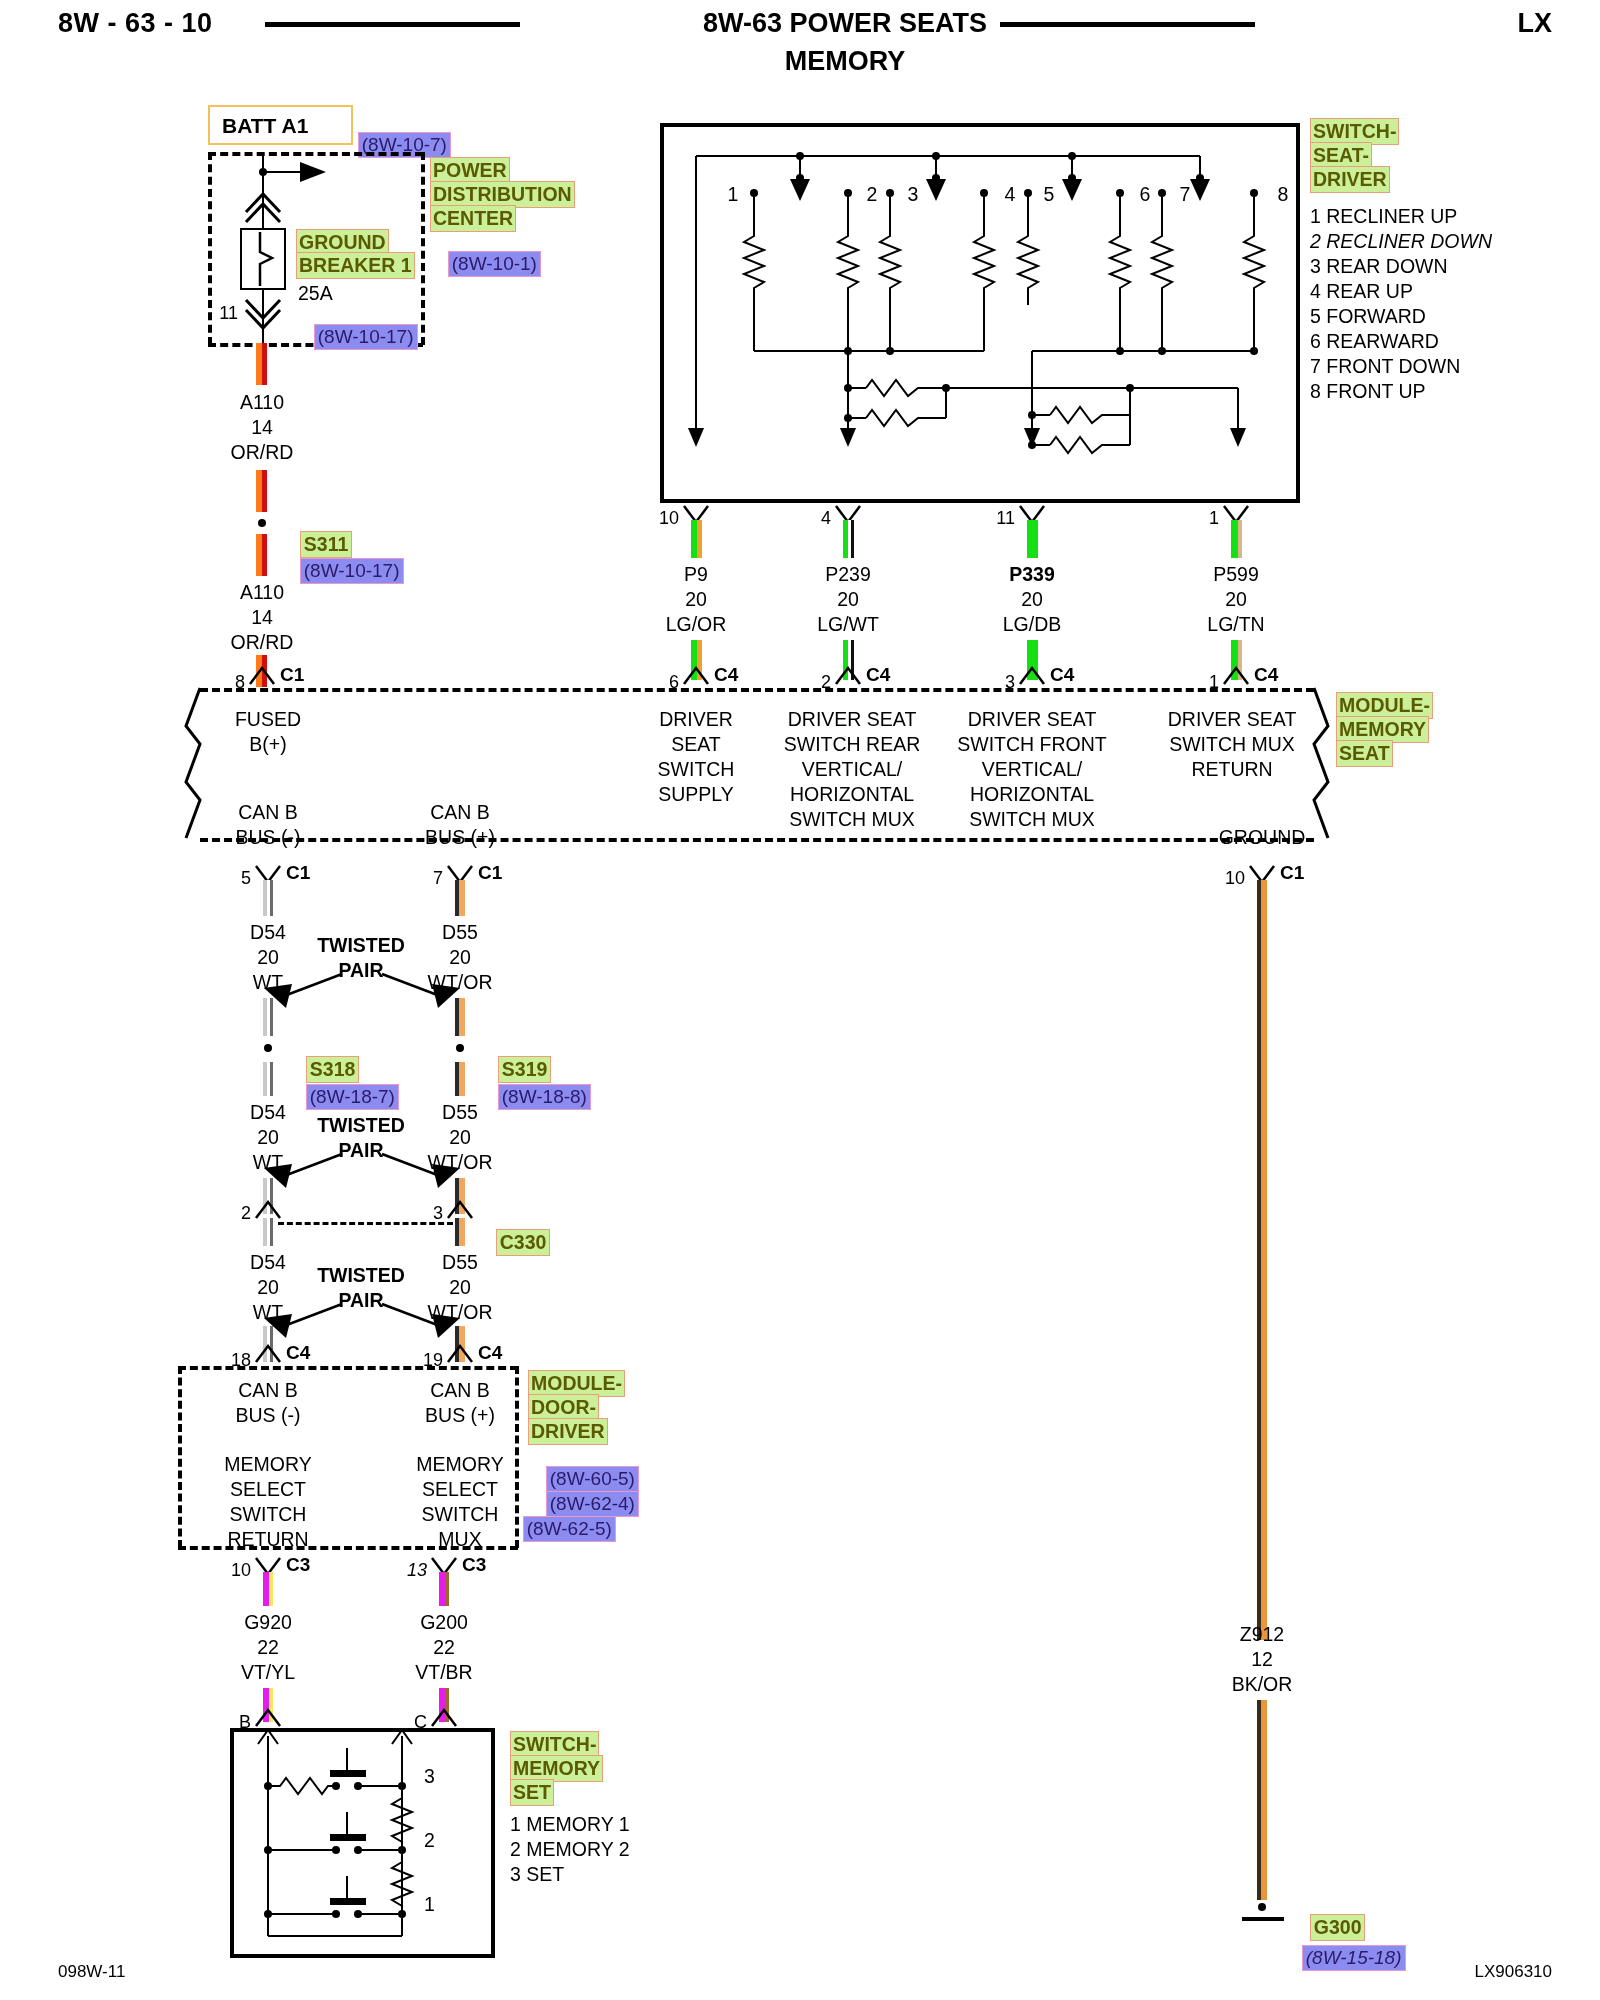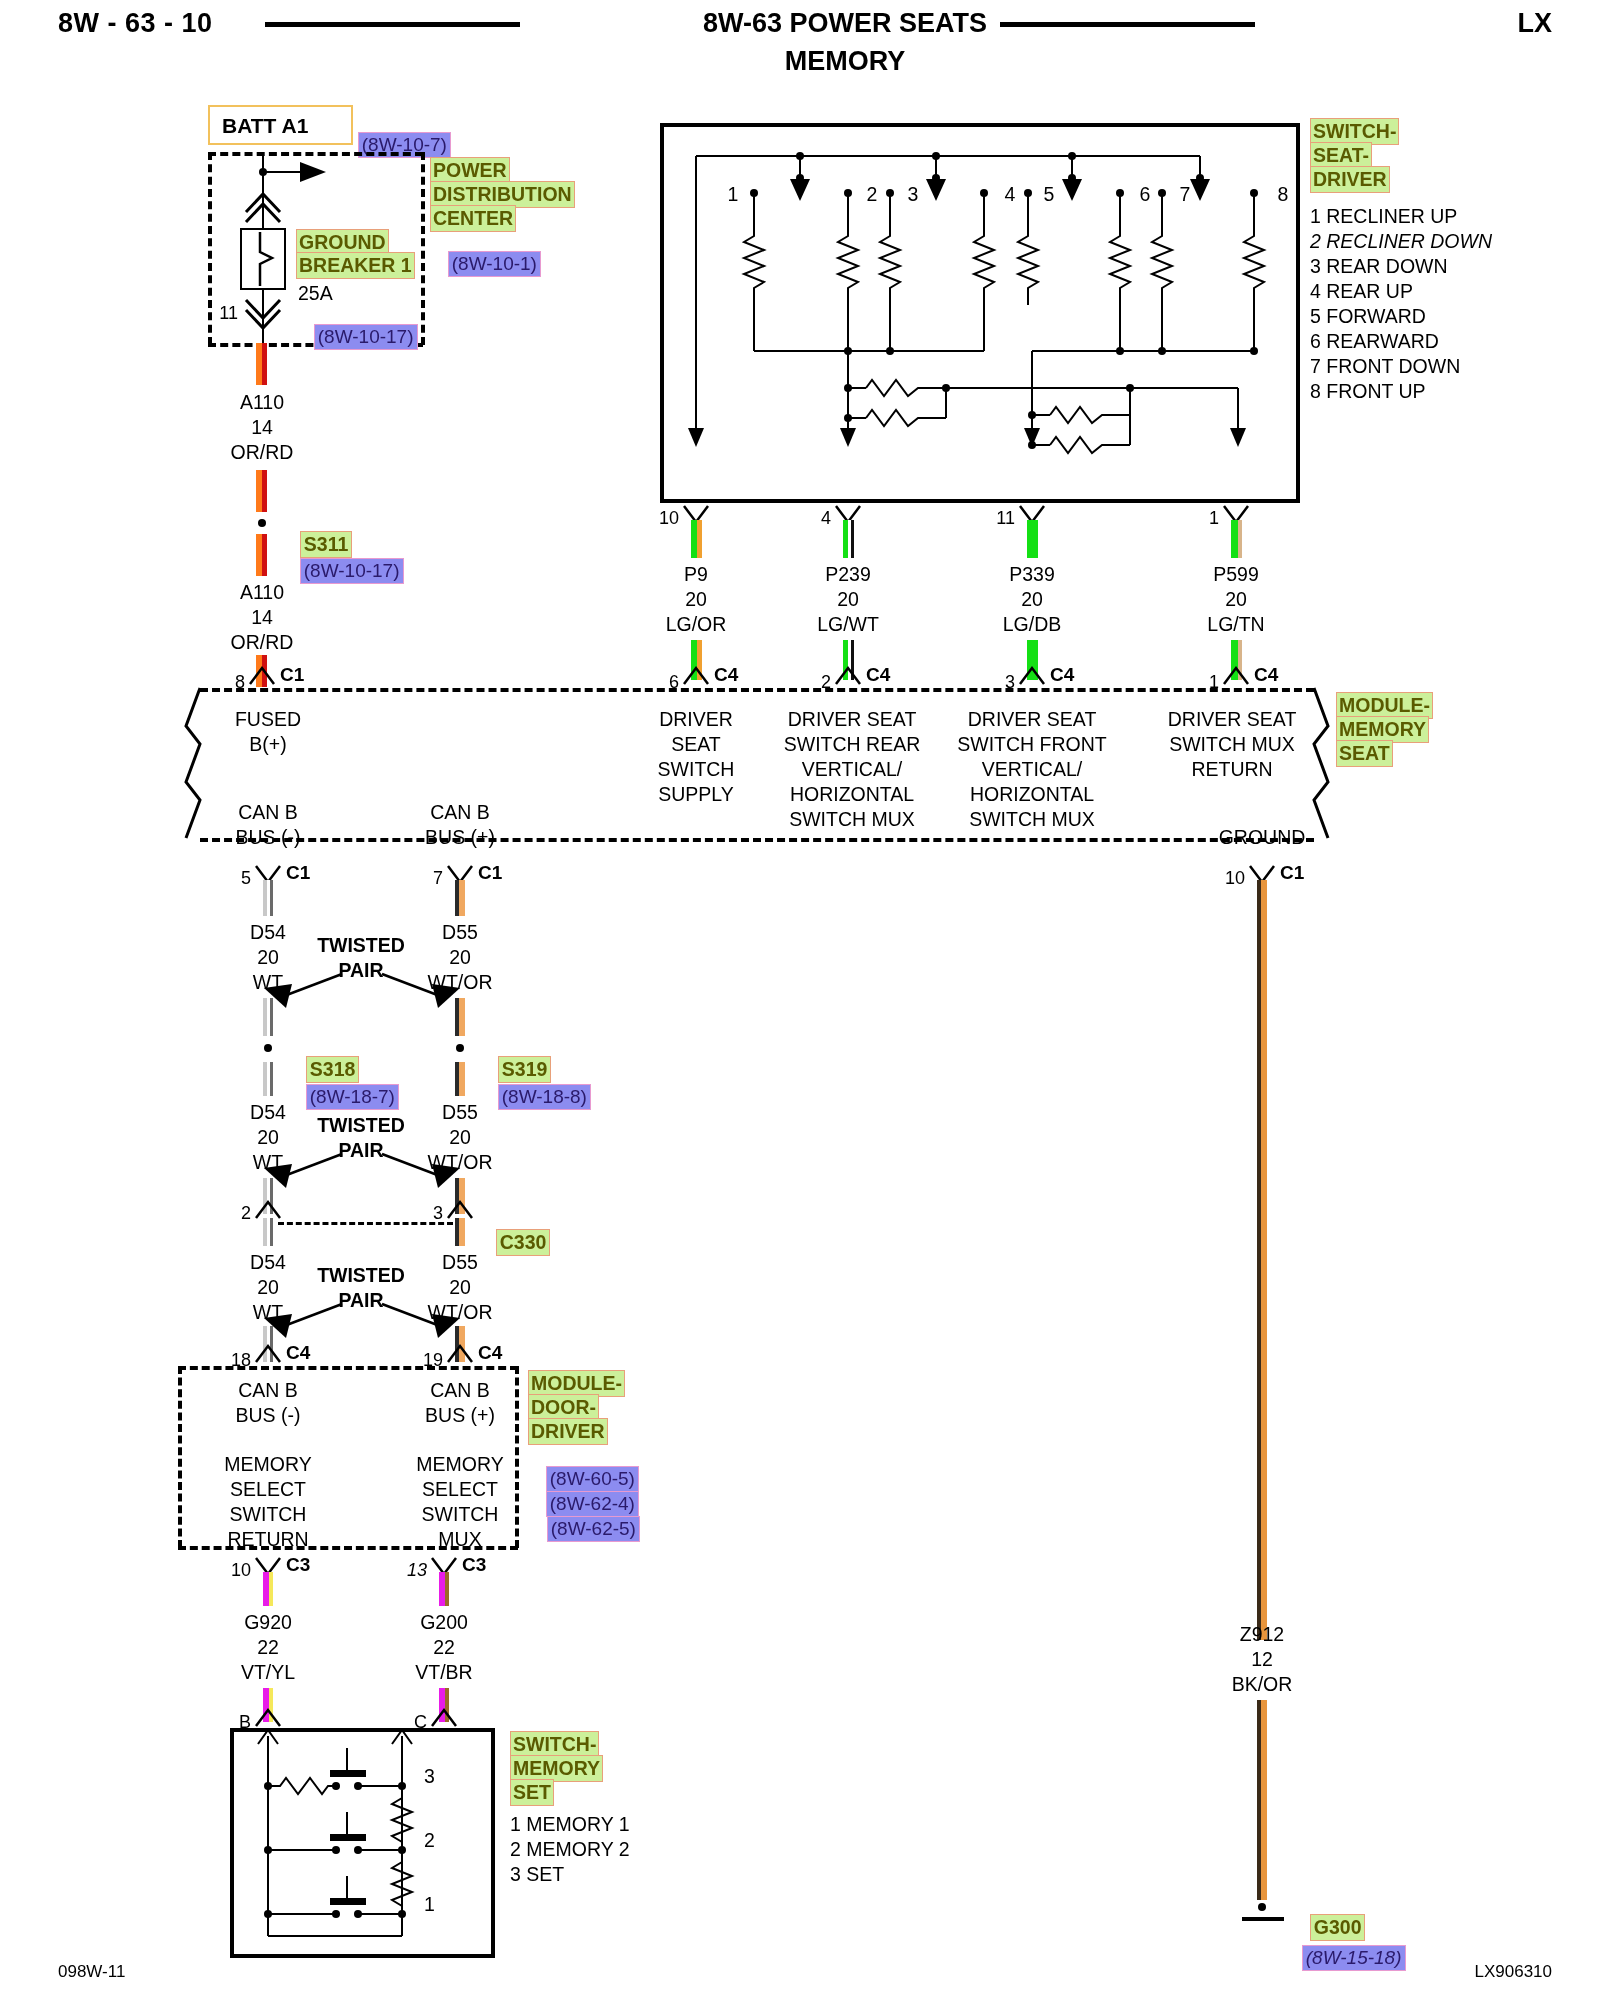--- a/index.html
+++ b/index.html
@@ -286,21 +286,21 @@
     <polyline points="2,20 14,4 26,20" fill="none" stroke="#000" stroke-width="2.5"></polyline>
   </svg>
   <div class="txt pin r" style="left:831px;top:672px;">2</div>
   <div class="txt conn" style="left:866px;top:664px;">C4</div>
 
   <svg style="left:1018px;top:504px;width:28px;height:22px;">
     <polyline points="2,2 14,18 26,2" fill="none" stroke="#000" stroke-width="2.5"></polyline>
   </svg>
   <div class="txt pin r" style="left:1015px;top:508px;">11</div>
   <div class="wire w-lgdb" style="left:1027px;top:520px;width:11px;height:38px;"></div>
-  <div class="txt lbl c" style="left:1032px;top:562px;">P339</div>
+  <div class="txt lbl c" style="left:1032px;top:562px;font-weight:bold;">P339</div>
   <div class="txt lbl c" style="left:1032px;top:587px;">20</div>
   <div class="txt lbl c" style="left:1032px;top:612px;">LG/DB</div>
   <div class="wire w-lgdb" style="left:1027px;top:640px;width:11px;height:40px;"></div>
   <svg style="left:1018px;top:664px;width:28px;height:22px;">
     <polyline points="2,20 14,4 26,20" fill="none" stroke="#000" stroke-width="2.5"></polyline>
   </svg>
   <div class="txt pin r" style="left:1015px;top:672px;">3</div>
   <div class="txt conn" style="left:1050px;top:664px;">C4</div>
 
   <svg style="left:1222px;top:504px;width:28px;height:22px;">
@@ -512,21 +512,21 @@
 
   <div class="txt hl-green" style="left:528px;top:1370px;">MODULE-</div>
   <div class="txt hl-green" style="left:528px;top:1394px;">DOOR-</div>
   <div class="txt hl-green" style="left:528px;top:1418px;">DRIVER</div>
   <div class="txt" style="left:528px;top:1448px;">
     <span class="hl-purple">(8W-60-5)</span>
   </div>
   <div class="txt" style="left:528px;top:1473px;">
     <span class="hl-purple">(8W-62-4)</span>
   </div>
-  <div class="txt" style="left:529px;top:1498px;">
+  <div class="txt" style="left:505px;top:1498px;">
     <span class="hl-purple">(8W-62-5)</span>
   </div>
 
   <svg style="left:254px;top:1556px;width:28px;height:22px;">
     <polyline points="2,2 14,18 26,2" fill="none" stroke="#000" stroke-width="2.5"></polyline>
   </svg>
   <div class="txt pin r" style="left:251px;top:1560px;">10</div>
   <div class="txt conn" style="left:286px;top:1554px;">C3</div>
   <div class="wire w-vtyl" style="left:263px;top:1572px;width:10px;height:34px;"></div>
   <div class="txt lbl c" style="left:268px;top:1610px;">G920</div>

